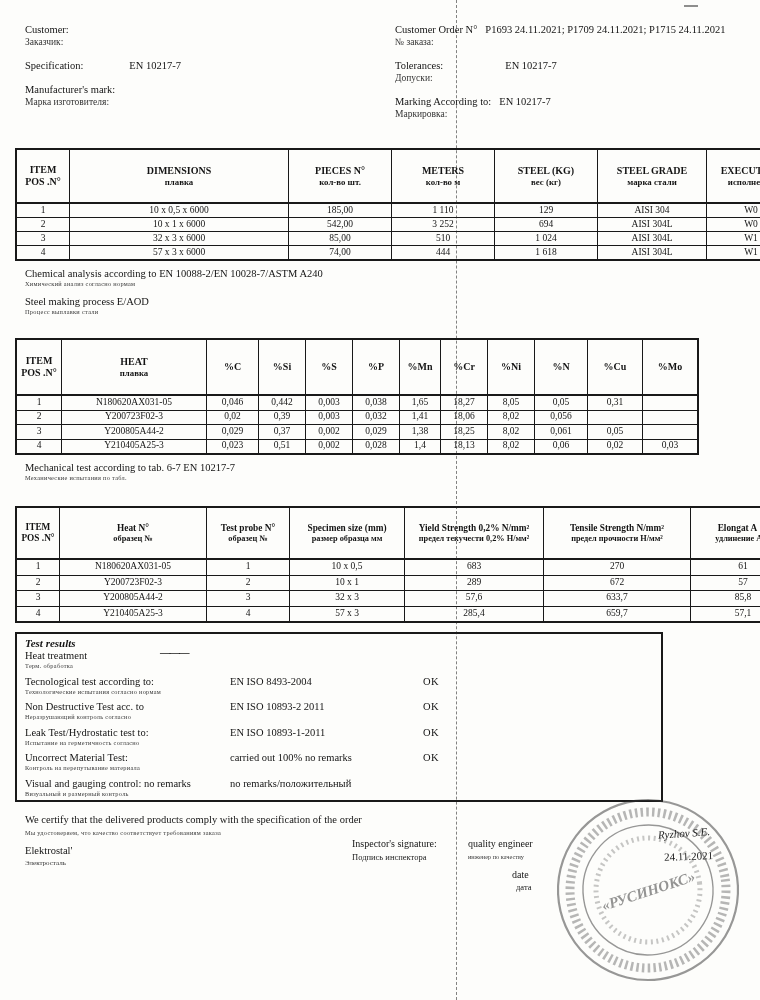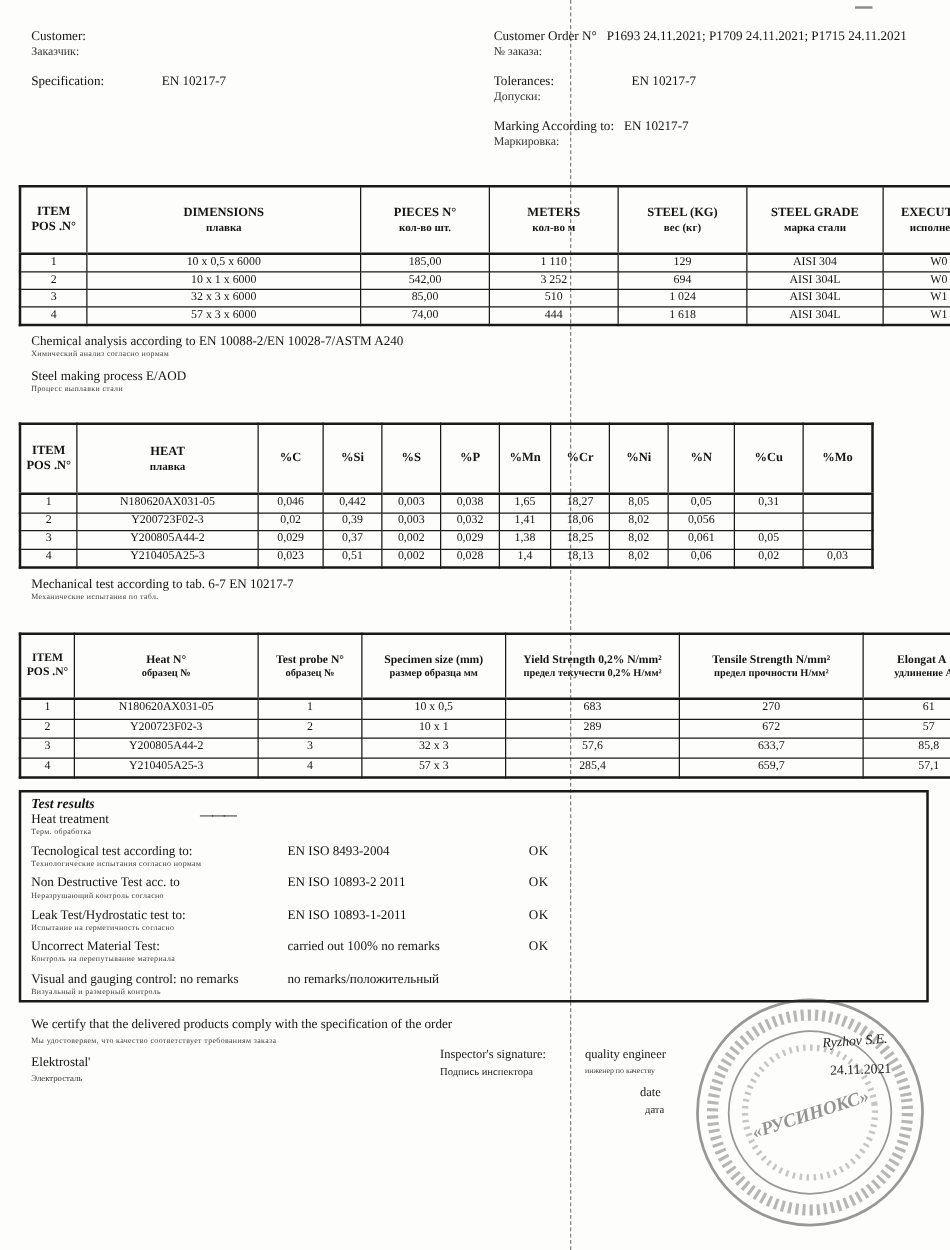--- a/index.html
+++ b/index.html
@@ -70,21 +70,21 @@
   .t3 .h-ru{font-size:8.3px;}
   .t3 th:nth-child(1),.t3 td:nth-child(1){width:36px;}
   .t3 th:nth-child(2),.t3 td:nth-child(2){width:140px;}
   .t3 th:nth-child(3),.t3 td:nth-child(3){width:76px;}
   .t3 th:nth-child(4),.t3 td:nth-child(4){width:108px;}
   .t3 th:nth-child(5),.t3 td:nth-child(5){width:132px;}
   .t3 th:nth-child(6),.t3 td:nth-child(6){width:140px;}
   .t3 th:nth-child(7),.t3 td:nth-child(7){width:98px;}
 
   
-  .results-box{position:absolute;left:15px;top:632px;width:728px;height:170px;
+  .results-box{position:absolute;left:15px;top:632px;width:648px;height:170px;
                border:2px solid #191919;box-sizing:border-box;padding:3px 0 0 8px;}
   .results-title{font-weight:bold;font-style:italic;font-size:11px;}
   .tr-row{position:relative;height:24.5px;margin-top:1px;}
   .tr-label .en{font-size:10.5px;white-space:nowrap;}
   .ru-tiny{font-size:6.3px;color:#3a3a3a;letter-spacing:.3px;margin-top:1px;white-space:nowrap;}
   .tr-standard{position:absolute;left:205px;top:0;font-size:10.5px;white-space:nowrap;}
   .tr-ok{position:absolute;left:398px;top:0;font-size:10.5px;font-weight:normal;letter-spacing:.5px;}
   .tr-row.first .tr-standard{left:135px;top:-3px;letter-spacing:-1px;font-weight:bold;}
 
   
@@ -122,20 +122,27 @@
         <span class="val val-gap-sm"></span>
       </div>
       <div class="ru">Заказчик:</div>
     </div>
     <div class="hdr-entry">
       <div class="row">
         <span class="en">Specification:</span>
         <span class="val val-gap-lg">EN 10217-7</span>
       </div>
     </div>
+    <div class="hdr-entry">
+      <div class="row">
+        <span class="en">Manufacturer's mark:</span>
+        <span class="val val-gap-sm"></span>
+      </div>
+      <div class="ru">Марка изготовителя:</div>
+    </div>
   </div>
 
   <div class="hdr-block hdr-right">
     <div class="hdr-entry">
       <div class="row">
         <span class="en">Customer Order N°</span>
         <span class="val val-gap-sm">P1693 24.11.2021; P1709 24.11.2021; P1715 24.11.2021</span>
       </div>
       <div class="ru">№ заказа:</div>
     </div>

